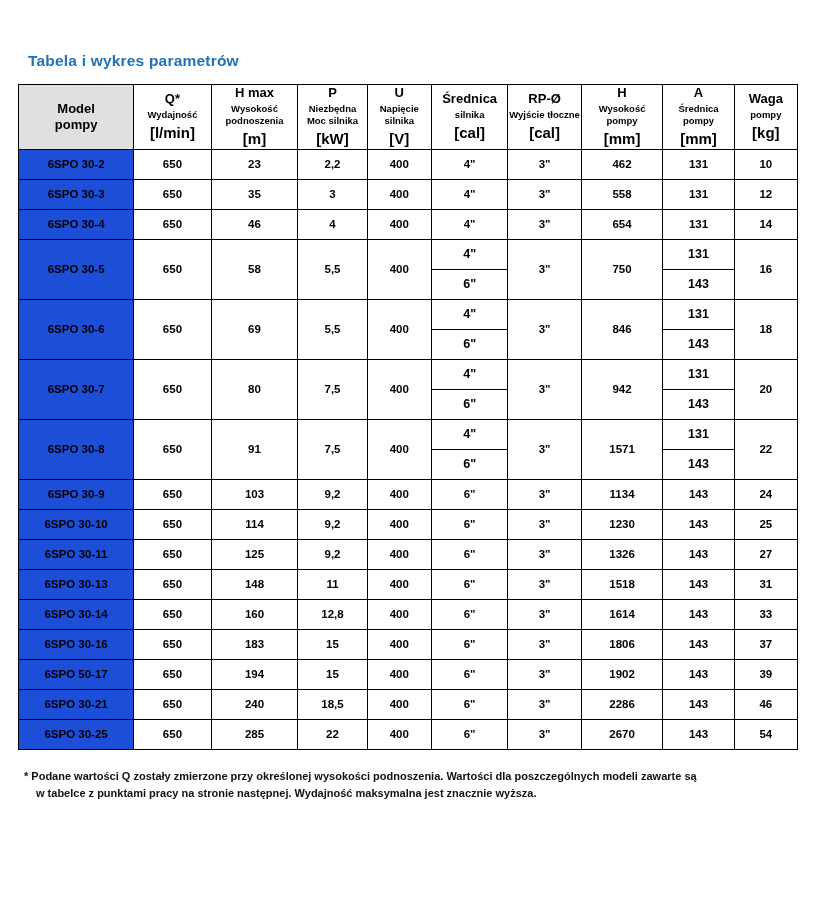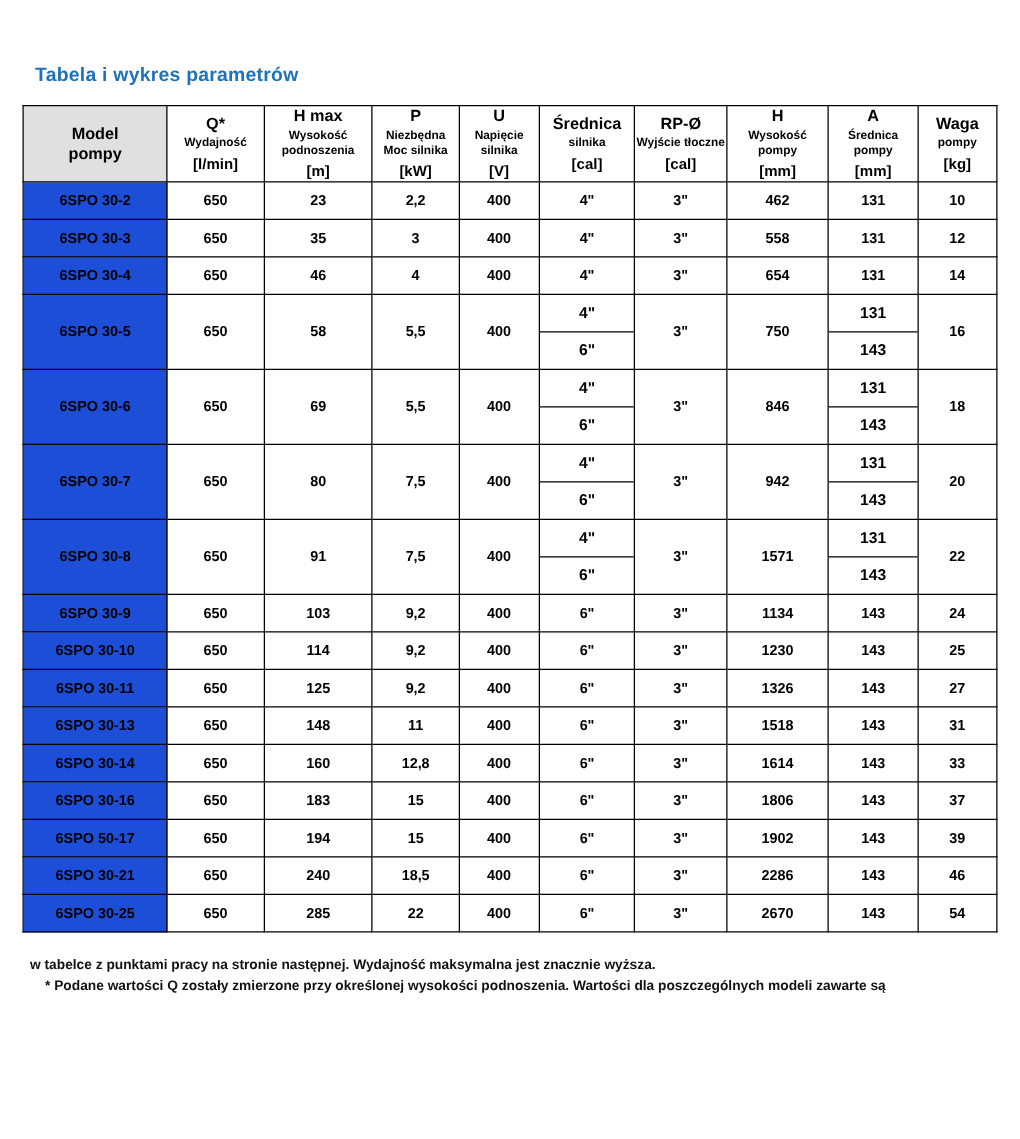--- a/index.html
+++ b/index.html
@@ -50,21 +50,21 @@
     font-weight: bold;
     display: block;
   }
   .h-sub {
     font-size: 9.5px;
     font-weight: bold;
     display: block;
     margin-top: 2px;
   }
   .h-unit {
-    font-size: 12px;
+    font-size: 15px;
     font-weight: bold;
     display: block;
     margin-top: 3px;
   }
   .model-cell {
     background: #1d4ed8;
     font-size: 13px;
     font-weight: bold;
   }
   .model-head {
@@ -390,17 +390,17 @@
           <td>6"</td>
           <td>3"</td>
           <td>2670</td>
           <td>143</td>
           <td>54</td>
         </tr>
       </tbody>
   </table>
 
   <div class="footnote">
+    <div>* Podane wartości Q zostały zmierzone przy określonej wysokości podnoszenia. Wartości dla poszczególnych modeli zawarte są</div>
     <div>w tabelce z punktami pracy na stronie następnej. Wydajność maksymalna jest znacznie wyższa.</div>
-    <div>* Podane wartości Q zostały zmierzone przy określonej wysokości podnoszenia. Wartości dla poszczególnych modeli zawarte są</div>
   </div>
 
 </div>
 
 </body></html>

